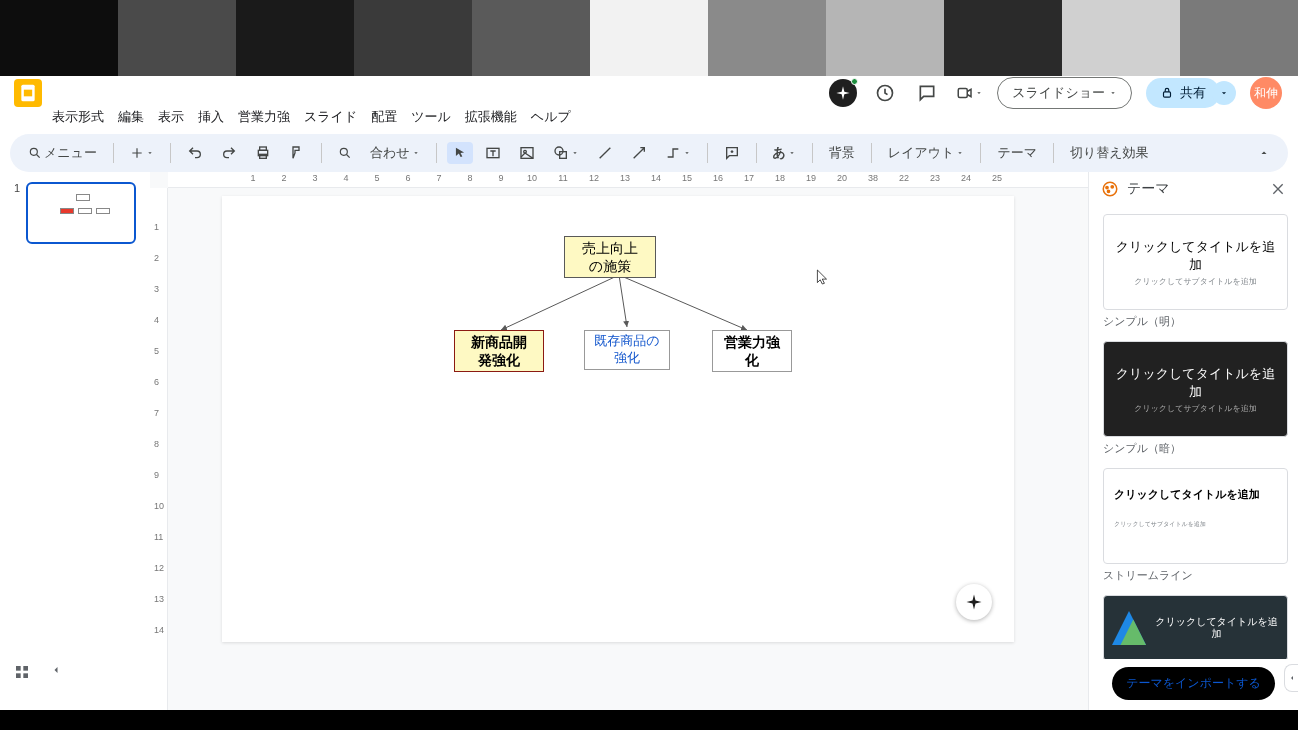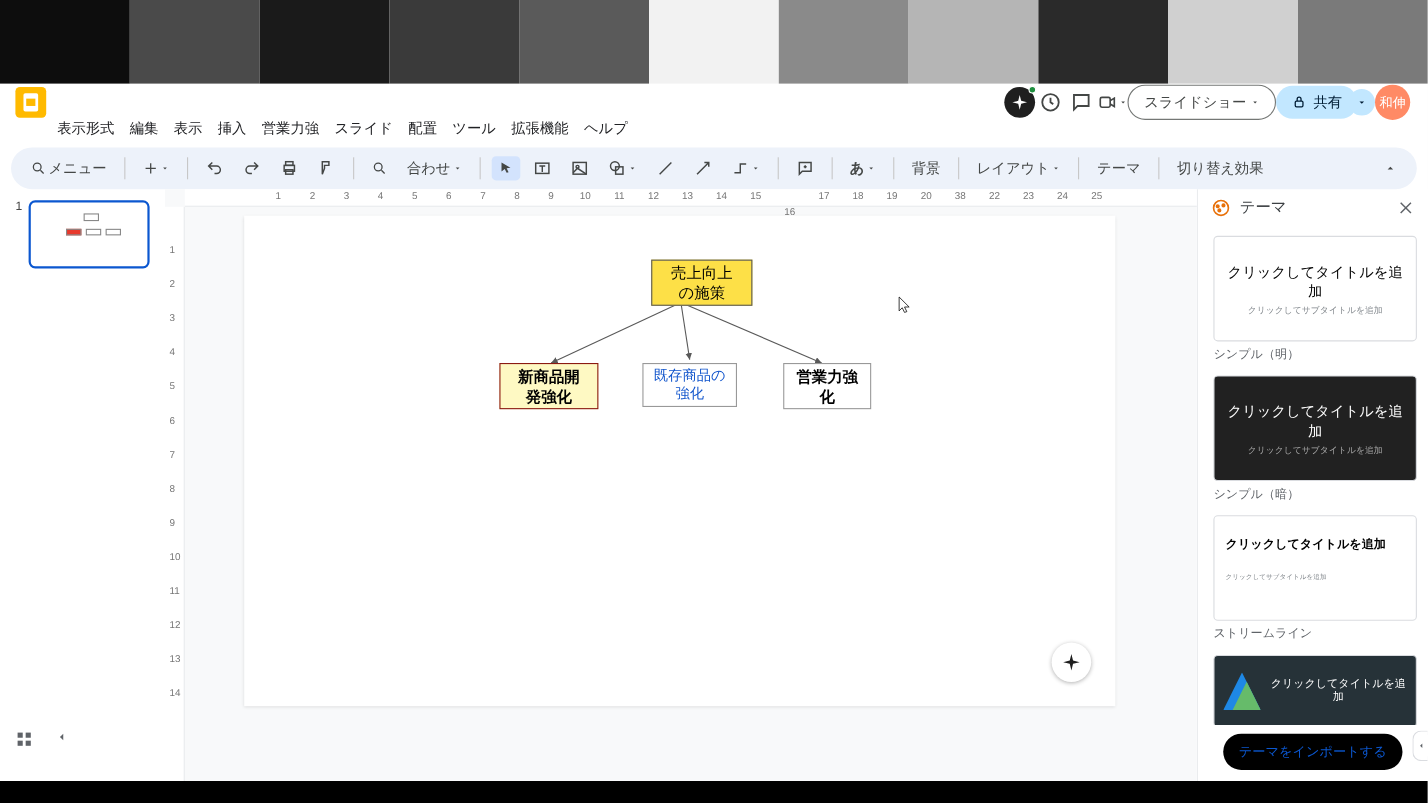--- a/index.html
+++ b/index.html
@@ -9,21 +9,21 @@
 .top-strip { height: 76px; display: flex; }
 .top-strip div { flex: 1; }
 
 
 .header { display: flex; align-items: center; padding: 6px 16px 0 14px; height: 28px; }
 .logo { width: 28px; height: 28px; background: #ffba00; border-radius: 4px; position: relative; margin-right: 10px; display:flex; align-items:center; justify-content:center;}
 .logo svg { width:20px; height:20px;}
 .title-row { display: flex; align-items: center; gap: 8px; }
 .doc-title { font-size: 17px; color: #3c4043; }
 .header-icon { color: #5f6368; width: 16px; height: 16px; cursor: pointer; display:inline-flex; align-items:center; justify-content:center;}
-.header-right { margin-left: auto; display: flex; align-items: center; }
+.header-right { margin-left: auto; display: flex; align-items: center; gap: 14px; }
 .icon-btn { width: 28px; height: 28px; display: flex; align-items: center; justify-content: center; color: #5f6368; cursor: pointer; border-radius: 50%; }
 .slideshow-btn { border: 1px solid #747775; border-radius: 18px; padding: 6px 14px; font-size: 13px; color: #444746; cursor: pointer; display:flex; align-items:center; gap:4px;}
 .share-btn { background: #c2e7ff; border-radius: 18px; padding: 6px 14px; font-size: 13px; color: #001d35; cursor: pointer; display:flex; align-items:center; gap:6px;}
 .share-dd { background:#c2e7ff; border-radius:50%; width:24px; height:24px; display:flex; align-items:center; justify-content:center; cursor:pointer; margin-left:-8px;}
 .avatar { width: 32px; height: 32px; border-radius: 50%; background: #ff8a65; color: #fff; display: flex; align-items: center; justify-content: center; font-size: 12px; font-weight:500;}
 
 
 .menubar { display: flex; gap: 2px; padding: 2px 0 4px 46px; font-size: 13px; color: #202124; }
 .menubar span { padding: 2px 6px; cursor: pointer; }
 
@@ -342,21 +342,21 @@
           <span style="left: 186px;">6</span>
           <span style="left: 217px;">7</span>
           <span style="left: 248px;">8</span>
           <span style="left: 279px;">9</span>
           <span style="left: 310px;">10</span>
           <span style="left: 341px;">11</span>
           <span style="left: 372px;">12</span>
           <span style="left: 403px;">13</span>
           <span style="left: 434px;">14</span>
           <span style="left: 465px;">15</span>
-          <span style="left: 496px; margin-top: 14px;">16</span>
+          <span style="left: 496px;">16</span>
           <span style="left: 527px;">17</span>
           <span style="left: 558px;">18</span>
           <span style="left: 589px;">19</span>
           <span style="left: 620px;">20</span>
           <span style="left: 651px;">38</span>
           <span style="left: 682px;">22</span>
           <span style="left: 713px;">23</span>
           <span style="left: 744px;">24</span>
           <span style="left: 775px;">25</span>
         </div>
@@ -384,21 +384,21 @@
       <svg style="position:absolute;inset:0;width:100%;height:100%;pointer-events:none">
         <defs>
           <marker id="arrow" markerWidth="8" markerHeight="8" refX="6" refY="3" orient="auto">
               <path d="M0,0 L6,3 L0,6 z" fill="#595959"></path>
             </marker>
         </defs>
         <line x1="397" y1="79" x2="279" y2="134" stroke="#595959" stroke-width="1" marker-end="url(#arrow)"></line>
         <line x1="397" y1="79" x2="405" y2="131" stroke="#595959" stroke-width="1" marker-end="url(#arrow)"></line>
         <line x1="397" y1="79" x2="525" y2="134" stroke="#595959" stroke-width="1" marker-end="url(#arrow)"></line>
       </svg>
-      <div class="shape-box" style="left:370px;top:40px;width:92px;background:#fde047;">
+      <div class="shape-box" style="left:342px;top:40px;width:92px;background:#fef9c3;">
           <span style="white-space:pre-line">売上向上
 の施策</span>
         </div>
       <div class="shape-box" style="left:232px;top:134px;width:90px;background:#fef9c3;color:#000;border-color:#8b1a12;font-weight:bold;">
           <span style="white-space:pre-line">新商品開
 発強化</span>
         </div>
       <div class="shape-box" style="left:362px;top:134px;width:86px;color:#1155cc;border-color:#999;font-size:13px;">
           <span style="white-space:pre-line">既存商品の
 強化</span>

